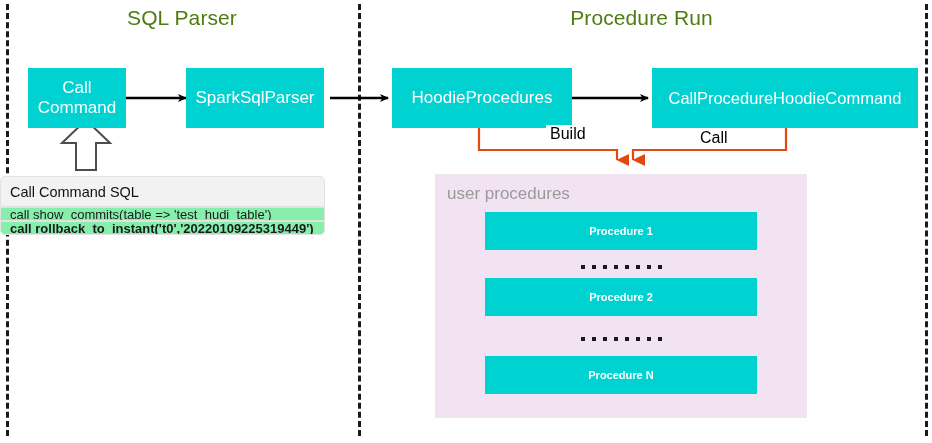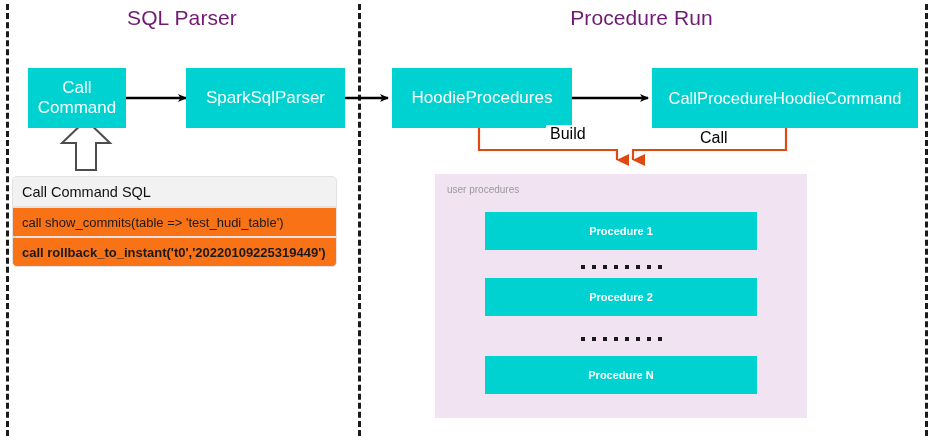--- a/index.html
+++ b/index.html
@@ -21,21 +21,21 @@
   .vdivider {
     position: absolute;
     top: 4px;
     height: 432px;
     width: 0;
     border-left: 3px dashed #1a1a1a;
   }
   .section-title {
     position: absolute;
     font-size: 21px;
-    color: #701a75;
+    color: #4d7c0f;
     text-align: center;
     white-space: nowrap;
     letter-spacing: 0.1px;
   }
   .tealbox {
     position: absolute;
     background: #00d1d1;
     color: #ffffff;
     display: flex;
     align-items: center;
@@ -69,32 +69,32 @@
   .conn-label {
     position: absolute;
     font-size: 16px;
     color: #000000;
     background: #ffffff;
     padding: 0 4px;
     white-space: nowrap;
   }
   .sqlpanel {
     position: absolute;
-    left: 12px;
+    left: 0;
     top: 176px;
     width: 325px;
     font-size: 13px;
   }
   .sqlpanel .row {
     box-sizing: border-box;
     border: 1px solid #e2e2e2;
-    background: #f97316;
+    background: #86efac;
     color: #1a1a1a;
     padding: 6px 9px;
-    height: 30px;
+    height: 14px;
     display: flex;
     align-items: center;
     white-space: nowrap;
     overflow: hidden;
   }
   .sqlpanel .row.header {
     background: #f2f2f2;
     border-radius: 5px 5px 0 0;
     font-size: 14.5px;
     color: #111111;
@@ -109,21 +109,21 @@
     left: 435px;
     top: 174px;
     width: 372px;
     height: 244px;
     background: #f2e3f3;
   }
   .userpanel-label {
     position: absolute;
     left: 12px;
     top: 10px;
-    font-size: 10px;
+    font-size: 17px;
     color: #9a9a9a;
   }
   .dotsrow {
     position: absolute;
     display: flex;
     gap: 7px;
     align-items: center;
   }
   .dotsrow span {
     display: block;
@@ -167,21 +167,21 @@
     <path d="M76,170 L76,143 L62,143 L86,120 L110,143 L96,143 L96,170 Z" fill="#ffffff" stroke="#4d4d4d" stroke-width="2"></path>
   </svg>
 
   <div class="tealbox" style="left:28px; top:68px; width:98px; height:60px;">
     <span>
       <span>Call</span><br>
       <span>Command</span>
     </span>
   </div>
 
-  <div class="tealbox" style="left:186px; top:68px; width:159px; height:60px;">SparkSqlParser</div>
+  <div class="tealbox" style="left:186px; top:68px; width:138px; height:60px;">SparkSqlParser</div>
 
   <div class="tealbox" style="left:392px; top:68px; width:180px; height:60px;text-align:right;">HoodieProcedures</div>
 
   <div class="tealbox small" style="left:652px; top:68px; width:266px; height:60px;text-align:right;">CallProcedureHoodieCommand</div>
 
   <div class="conn-label" style="left:546px; top:125px;">Build</div>
   <div class="conn-label" style="left:696px; top:129px;">Call</div>
 
   <div class="sqlpanel">
     <div class="row header">Call Command SQL</div>

